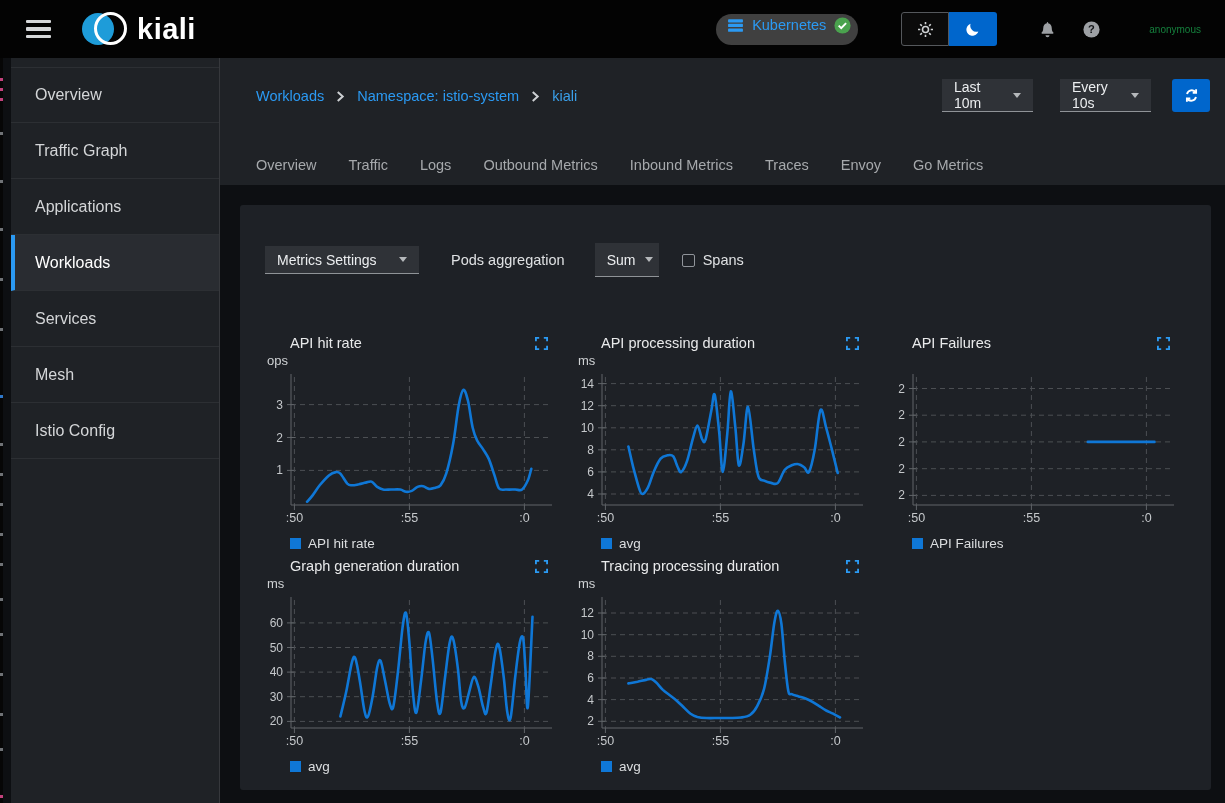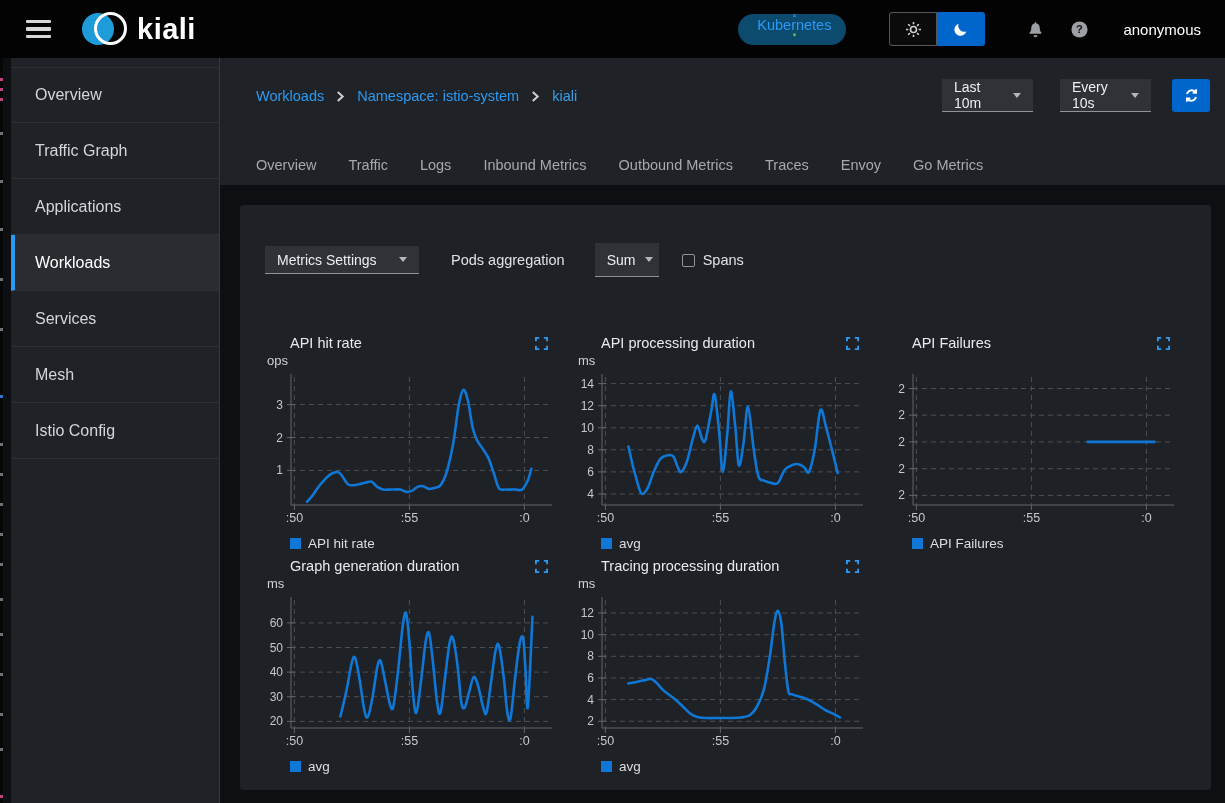--- a/index.html
+++ b/index.html
@@ -10,30 +10,30 @@
   
   .masthead { position:relative; z-index:3; height:58px; background:#030303; display:flex; align-items:center; padding:0 24px 0 26px; }
   .hamburger { background:none; border:none; cursor:pointer; display:flex; flex-direction:column; gap:4px; padding:4px 0; }
   .hamburger span { display:block; width:25px; height:3.4px; background:#d5d7d9; border-radius:1px; }
   .brand { display:flex; align-items:center; margin-left:31px; }
   .logo-mark { position:relative; width:48px; height:34px; }
   .logo-c1 { position:absolute; left:0; top:1px; width:32px; height:32px; border-radius:50%; background:#1e9cd9; }
   .logo-c2 { position:absolute; left:12px; top:0; width:33px; height:33px; border-radius:50%; border:3.5px solid #fff; }
   .brand-text { color:#fff; font-size:29px; font-weight:bold; margin-left:7px; letter-spacing:.5px; }
   .mast-right { margin-left:auto; display:flex; align-items:center; }
-  .cluster-pill { display:flex; align-items:center; height:31px; border-radius:16px; background:#0c4a6e; border:none; padding:0 7px 8px 11px; cursor:pointer;flex-direction:column; }
+  .cluster-pill { display:flex; align-items:center; height:31px; border-radius:16px; background:#404040; border:none; padding:0 7px 8px 11px; cursor:pointer; }
   .cluster-pill .cluster-label { color:#2b9af3; font-size:14.5px; margin:0 8px; }
   .theme-toggle { display:flex; margin-left:43px; }
   .theme-seg { width:48px; height:34px; display:flex; align-items:center; justify-content:center; cursor:pointer; border:none; background:none; }
   .theme-light { background:#0b0b0b; border:1px solid #55585c; border-radius:3px 0 0 3px; }
   .theme-dark { background:#0066cc; border-radius:0 3px 3px 0; }
   .icon-btn { background:none; border:none; cursor:pointer; display:flex; align-items:center; }
   .bell-btn { margin-left:42px; }
   .help-btn { margin-left:27px; }
-  .username { color:#ffffff; font-size:15px; margin-left:35px; }
+  .username { color:#15803d; font-size:10px; margin-left:49px; }
 
   
   .sliver { position:absolute; left:0; top:58px; bottom:0; width:3px; background:#060606; z-index:2; }
   .sliver i { position:absolute; left:0; width:3px; height:3px; }
 
   
   .body-row { display:flex; height:745px; padding-left:11px; }
   .sidebar { width:209px; background:#1f2226; border-right:1px solid #36383c; padding-top:9px; }
   .side-item { height:56px; display:flex; align-items:center; padding-left:24px; font-size:16px; color:#d4d6d8; border-bottom:1px solid #2c2f33; cursor:pointer; }
   .sidebar .side-item:first-child { border-top:1px solid #2c2f33; }
@@ -209,22 +209,22 @@
                 <path d="M12.8 9.6A5.2 5.2 0 0 1 3.5 11.3"></path>
                 <path d="M3.1 14.6V11h3.6"></path>
               </g>
             </svg>
           </button>
         </div>
         <div class="tabs">
           <div class="tab">Overview</div>
           <div class="tab">Traffic</div>
           <div class="tab">Logs</div>
+          <div class="tab">Outbound Metrics</div>
           <div class="tab">Inbound Metrics</div>
-          <div class="tab">Outbound Metrics</div>
           <div class="tab">Traces</div>
           <div class="tab">Envoy</div>
           <div class="tab">Go Metrics</div>
         </div>
       </div>
 
       <div class="content-scroll">
         <div class="card">
           <div class="controls">
             <div class="pf-select sel-settings">

